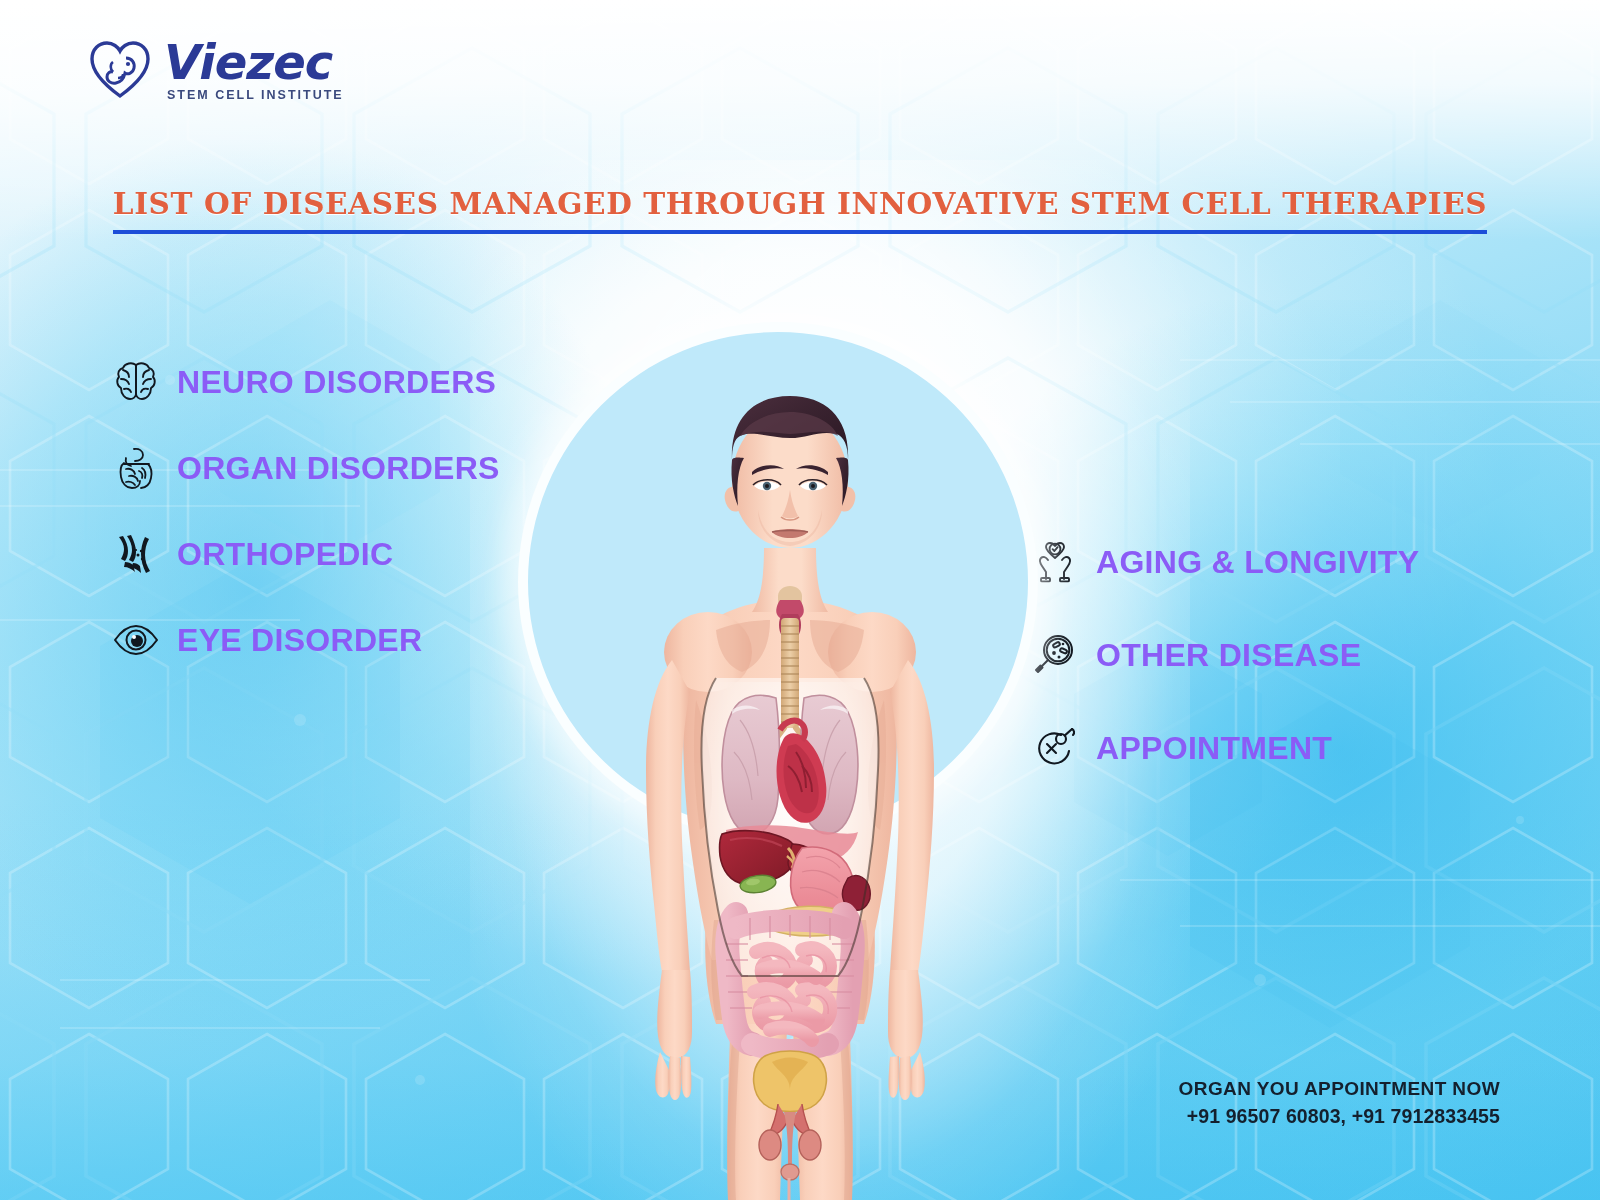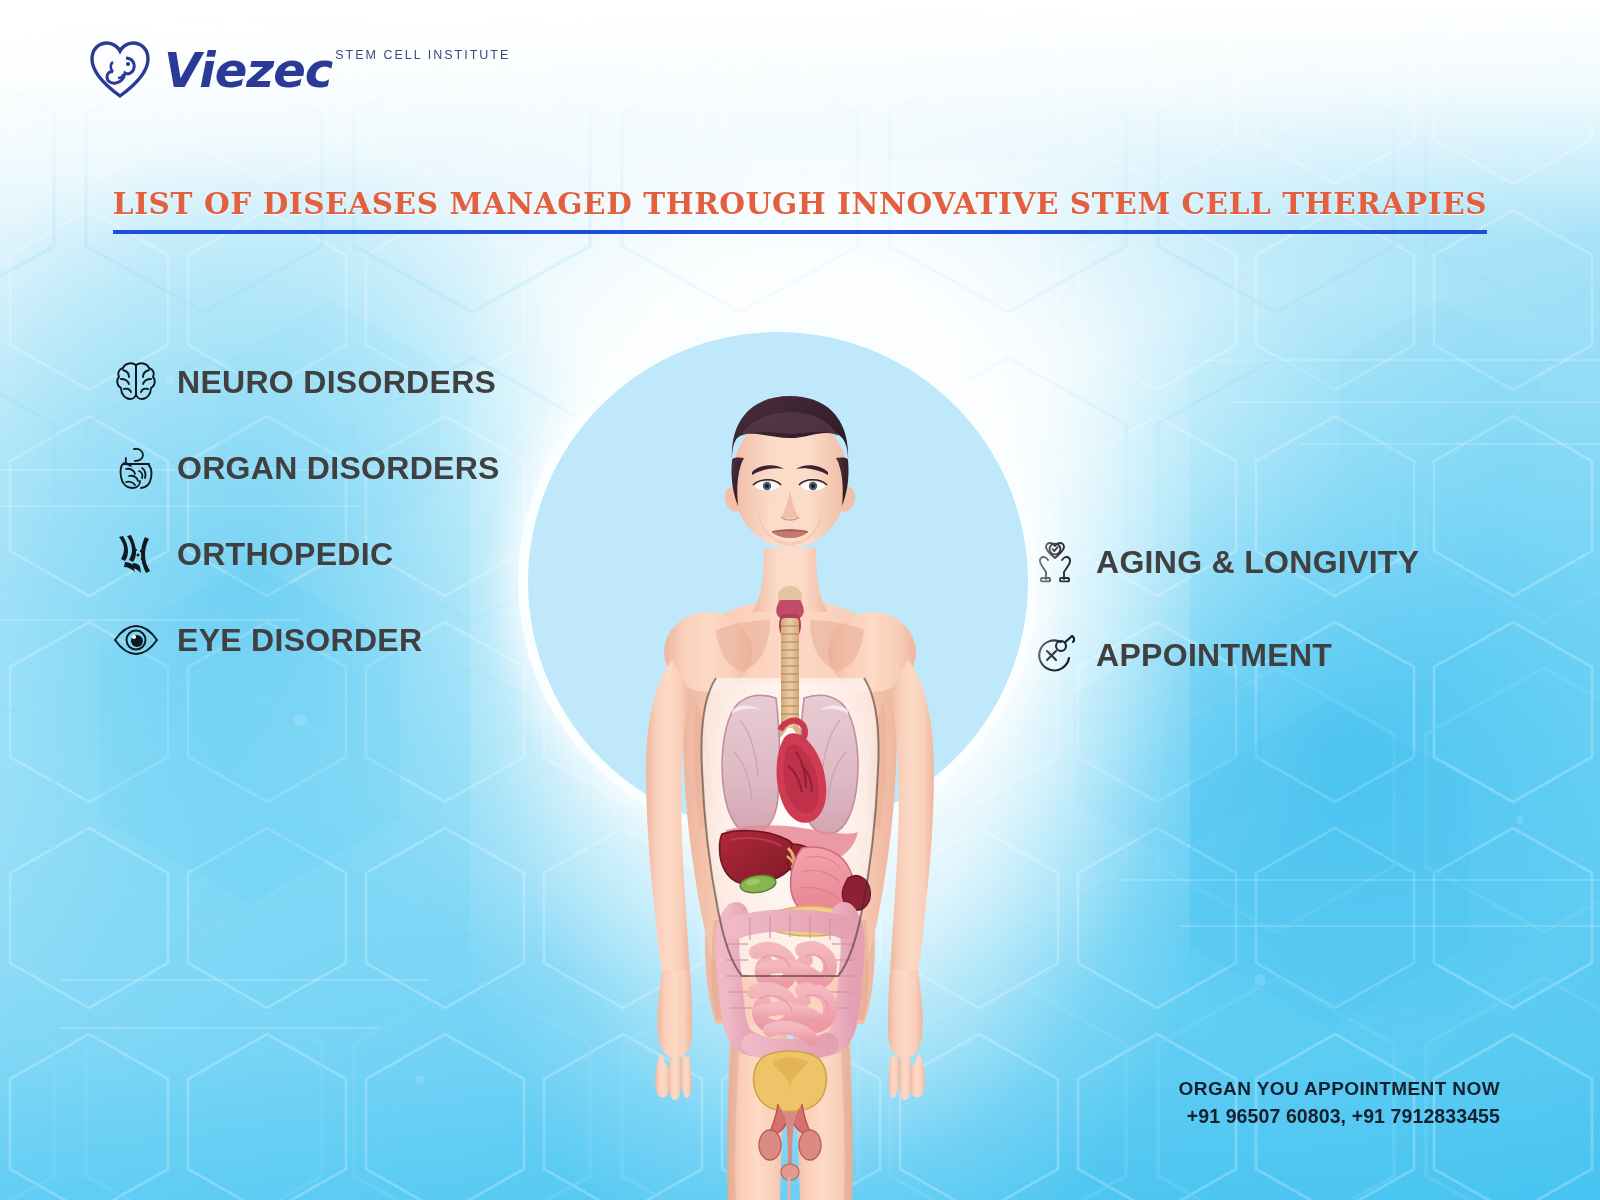--- a/index.html
+++ b/index.html
@@ -37,27 +37,27 @@
   #hexpattern { position:absolute; inset:0; opacity:0.42; }
   #linepattern { position:absolute; inset:0; opacity:0.30; }
   .center-white {
     position:absolute; left:470px; top:160px; width:720px; height:1040px;
     background:radial-gradient(ellipse at 50% 45%, rgba(255,255,255,0.95) 0%, rgba(255,255,255,0.75) 38%, rgba(255,255,255,0.15) 68%, rgba(255,255,255,0) 85%);
   }
 
   
   #logo { position:absolute; left:88px; top:38px; display:flex; align-items:center; gap:12px; }
   #logo .mark { width:64px; height:64px; }
-  #logo .words { display:flex; flex-direction:row; line-height:1; }
+  #logo .words { display:flex; flex-direction:column; line-height:1; }
   .logo-name {
     font-size:48px; font-weight:bold; color:#2b3a96; letter-spacing:-1px;
     font-family:"DejaVu Sans", sans-serif; font-style:italic;
   }
   .logo-sub {
-    font-size:12.5px; font-weight:normal; color:#3b4a7e; letter-spacing:2.0px;
+    font-size:12.5px; font-weight:bold; color:#3b4a7e; letter-spacing:2.0px;
     margin-top:3px; padding-left:3px; font-family:"Liberation Sans", sans-serif;
   }
 
   
   #title-wrap { position:absolute; left:0; top:186px; width:1600px; text-align:center; }
   #page-title {
     display:inline-block;
     font-family:"DejaVu Serif", serif;
     font-weight:bold;
     font-size:29.5px;
@@ -73,21 +73,21 @@
   #list-left  { left:112px;  top:358px; gap:38px; }
   #list-right { left:1031px; top:538px; gap:45px; }
 
   .cat-item { display:flex; align-items:center; gap:17px; }
   .cat-icon { width:48px; height:48px; flex:0 0 48px; display:flex; align-items:center; justify-content:center; }
   .cat-icon svg { width:100%; height:100%; display:block; }
   .cat-label {
     font-family:"Liberation Sans", sans-serif;
     font-weight:bold;
     font-size:32px;
-    color:#404040;
+    color:#8b5cf6;
     letter-spacing:0.3px;
     white-space:nowrap;
   }
 
   
   #figure-zone { position:absolute; left:440px; top:300px; width:700px; height:900px; }
   #halo {
     position:absolute; left:78px; top:22px; width:520px; height:520px;
     border-radius:50%;
     background:#bfe9fa;
@@ -271,20 +271,38 @@
           <path d="M17 22 C15 19 12 18 10 20 C8 22 9 25 11 28 L15 34 V41"></path>
           <path d="M31 22 C33 19 36 18 38 20 C40 22 39 25 37 28 L33 34 V41"></path>
           <rect x="10" y="40" width="9" height="3.4" rx="1"></rect>
           <rect x="29" y="40" width="9" height="3.4" rx="1"></rect>
         </g>
       </svg>
     </span>
     <span class="cat-label">AGING &amp; LONGIVITY</span>
   </div>
 
+  <div class="cat-item">
+    <span class="cat-icon">
+      <svg viewBox="0 0 48 48">
+        <g fill="none" stroke="#111820" stroke-width="2" stroke-linecap="round" stroke-linejoin="round">
+          <circle cx="27" cy="19" r="14"></circle>
+          <circle cx="27" cy="19" r="11.3"></circle>
+          <path d="M17 29 L7 39"></path>
+          <path d="M9.5 34.5 L11.5 36.5 L7 41 L5 39 Z"></path>
+          <rect x="22" y="12" width="7" height="3.6" rx="1.8" transform="rotate(-28 25.5 13.8)"></rect>
+          <rect x="29" y="18" width="7" height="3.6" rx="1.8" transform="rotate(24 32.5 19.8)"></rect>
+        </g>
+        <circle cx="23" cy="22" r="1.9" fill="#111820"></circle>
+        <circle cx="28" cy="26" r="1.5" fill="#111820"></circle>
+        <circle cx="32" cy="13" r="1.3" fill="#111820"></circle>
+      </svg>
+    </span>
+    <span class="cat-label">OTHER DISEASE</span>
+  </div>
 
   <div class="cat-item">
     <span class="cat-icon">
       <svg viewBox="0 0 48 48">
         <g fill="none" stroke="#111820" stroke-width="2.1" stroke-linecap="round" stroke-linejoin="round">
           <path d="M30 11 A15 15 0 1 0 38 27"></path>
           <circle cx="30" cy="15" r="5"></circle>
           <path d="M33.6 11.6 L41 5"></path>
           <path d="M41 5 C43 6 44 9 42 11"></path>
           <path d="M16 20 L25 29"></path>

